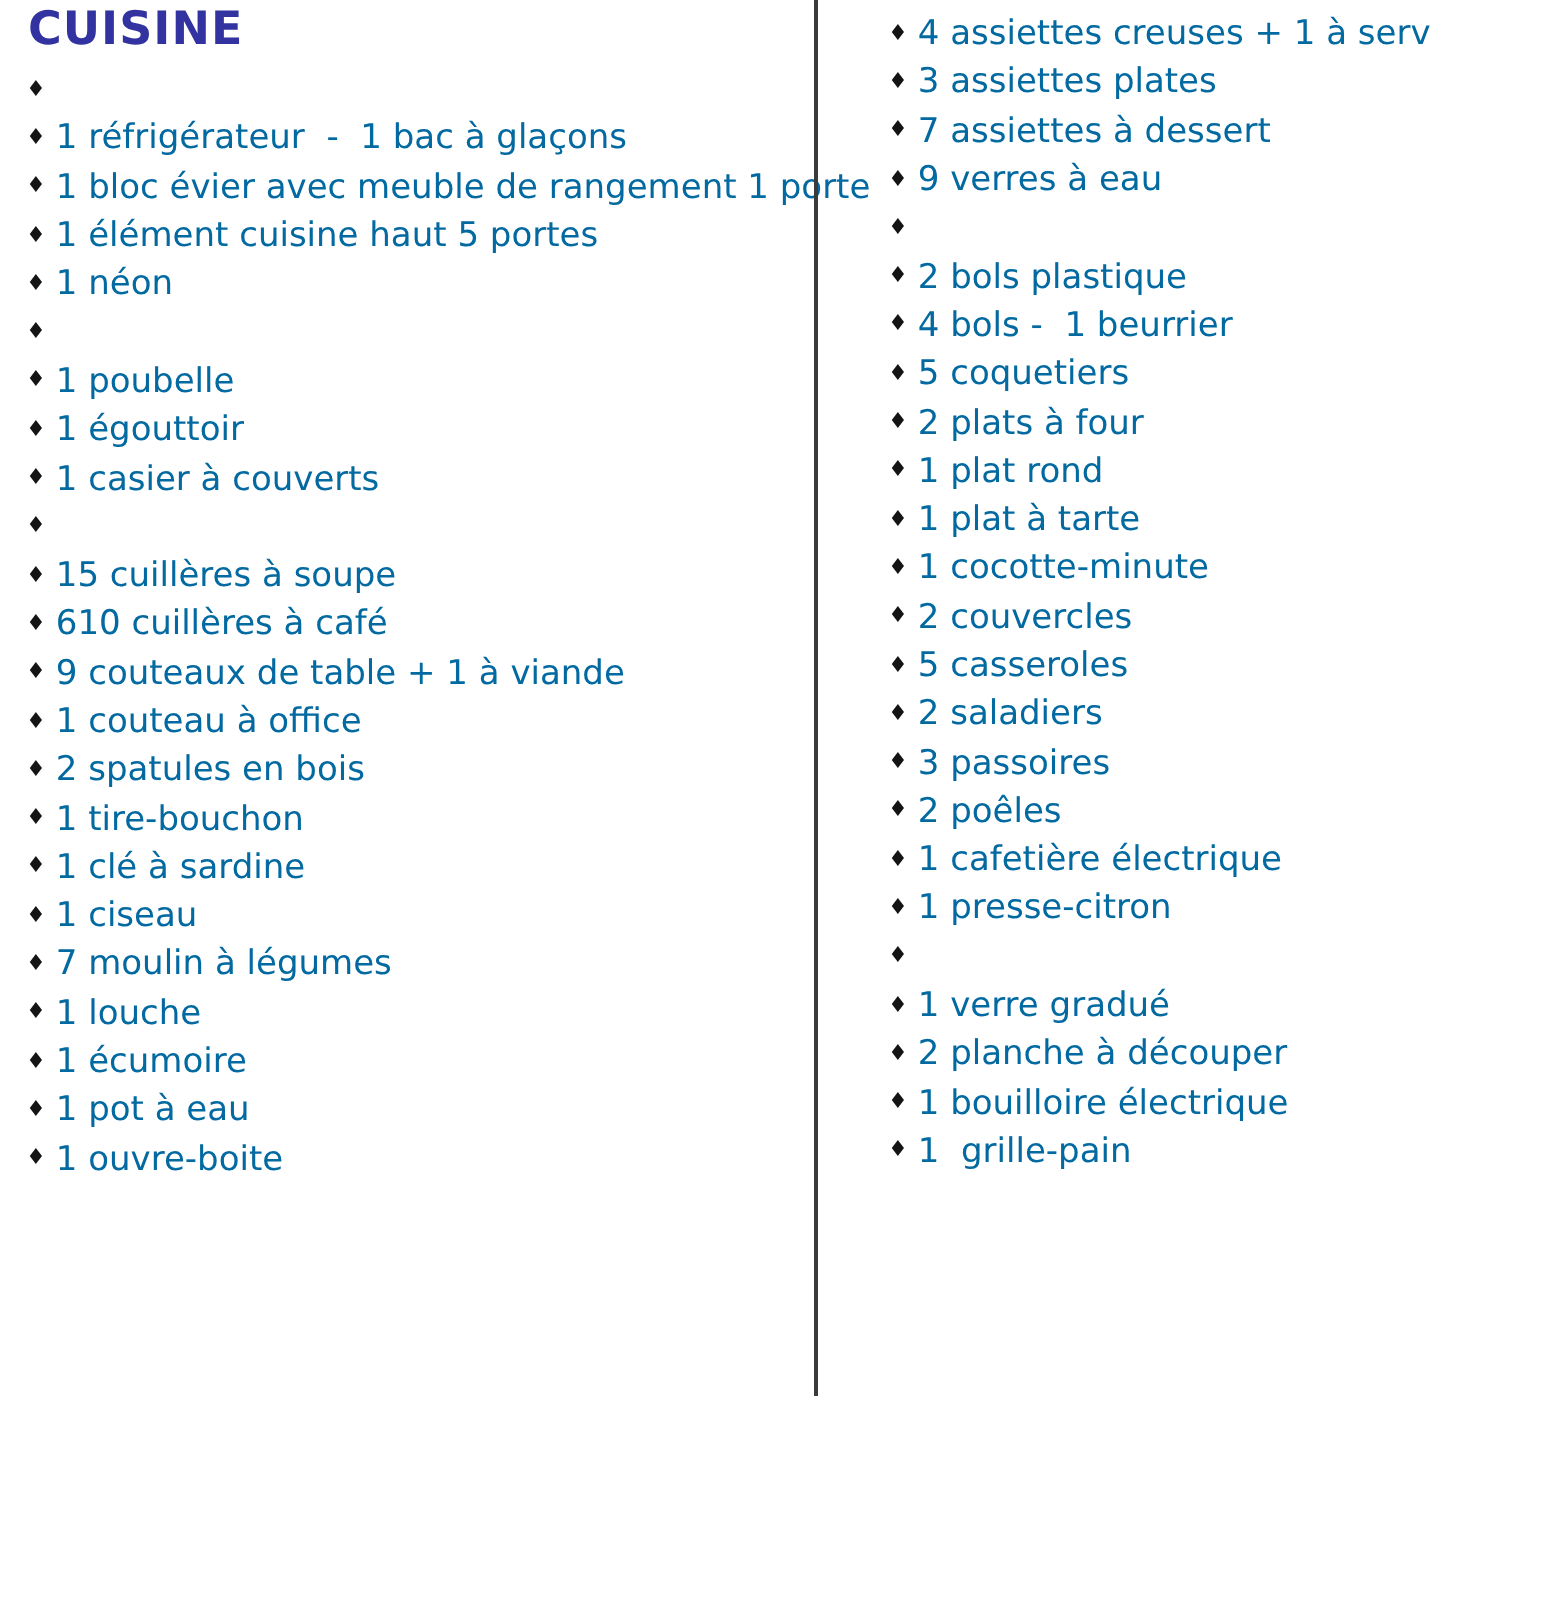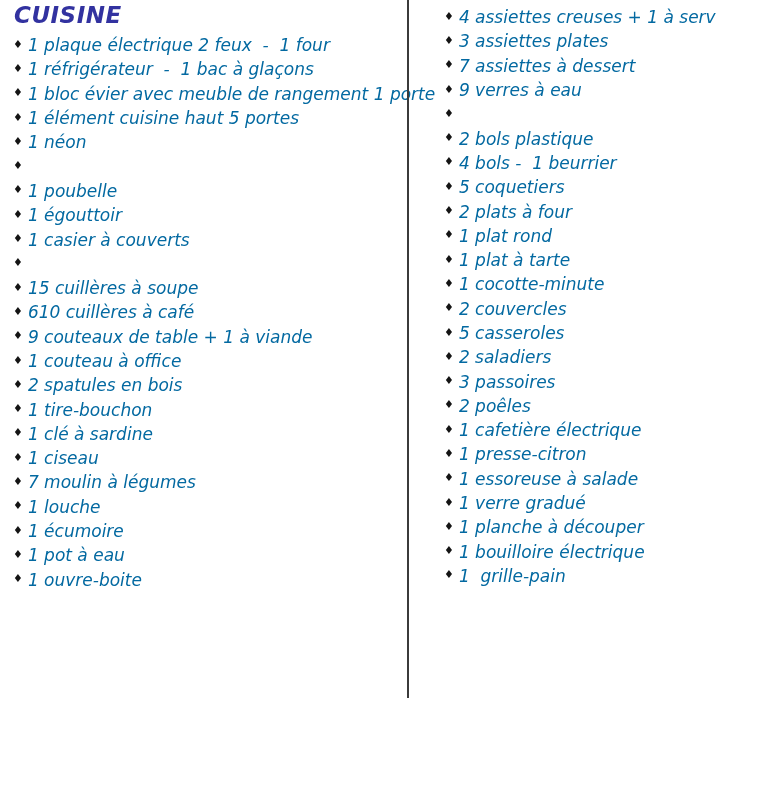--- a/index.html
+++ b/index.html
@@ -5,21 +5,20 @@
   * { margin: 0; padding: 0; box-sizing: border-box; }
   html, body { background: #ffffff; }
   .page {
     position: relative;
     width: 716px;
     height: 800px;
     background: #ffffff;
     font-family: "DejaVu Sans", "Liberation Sans", sans-serif;
     color: #1c1c1c;
     overflow: hidden;
-    font-style: italic;
   }
   .page-title {
     position: absolute;
     left: 14px;
     top: 2px;
     font-size: 23px;
     font-weight: bold;
     letter-spacing: 0.5px;
     color: #3232a0;
     white-space: pre;
@@ -63,21 +62,20 @@
 <body>
 
 <div class="page">
 
   <div class="page-title">CUISINE</div>
 
   <div class="col col-left">
     <ul class="item-list">
         <li>
         <span class="bullet">♦</span>
-        <span class="item-text">1 plaque électrique 2 feux  -  1 four</span>
       </li>
         <li>
         <span class="bullet">♦</span>
         <span class="item-text">1 réfrigérateur  -  1 bac à glaçons</span>
       </li>
         <li>
         <span class="bullet">♦</span>
         <span class="item-text">1 bloc évier avec meuble de rangement 1 porte</span>
       </li>
         <li>
@@ -235,29 +233,28 @@
         <li>
         <span class="bullet">♦</span>
         <span class="item-text">1 cafetière électrique</span>
       </li>
         <li>
         <span class="bullet">♦</span>
         <span class="item-text">1 presse-citron</span>
       </li>
         <li>
         <span class="bullet">♦</span>
-        <span class="item-text">1 essoreuse à salade</span>
       </li>
         <li>
         <span class="bullet">♦</span>
         <span class="item-text">1 verre gradué</span>
       </li>
         <li>
         <span class="bullet">♦</span>
-        <span class="item-text">1 planche à découper</span>
+        <span class="item-text">2 planche à découper</span>
       </li>
         <li>
         <span class="bullet">♦</span>
         <span class="item-text">1 bouilloire électrique</span>
       </li>
         <li>
         <span class="bullet">♦</span>
         <span class="item-text">1  grille-pain</span>
       </li>
       </ul>

